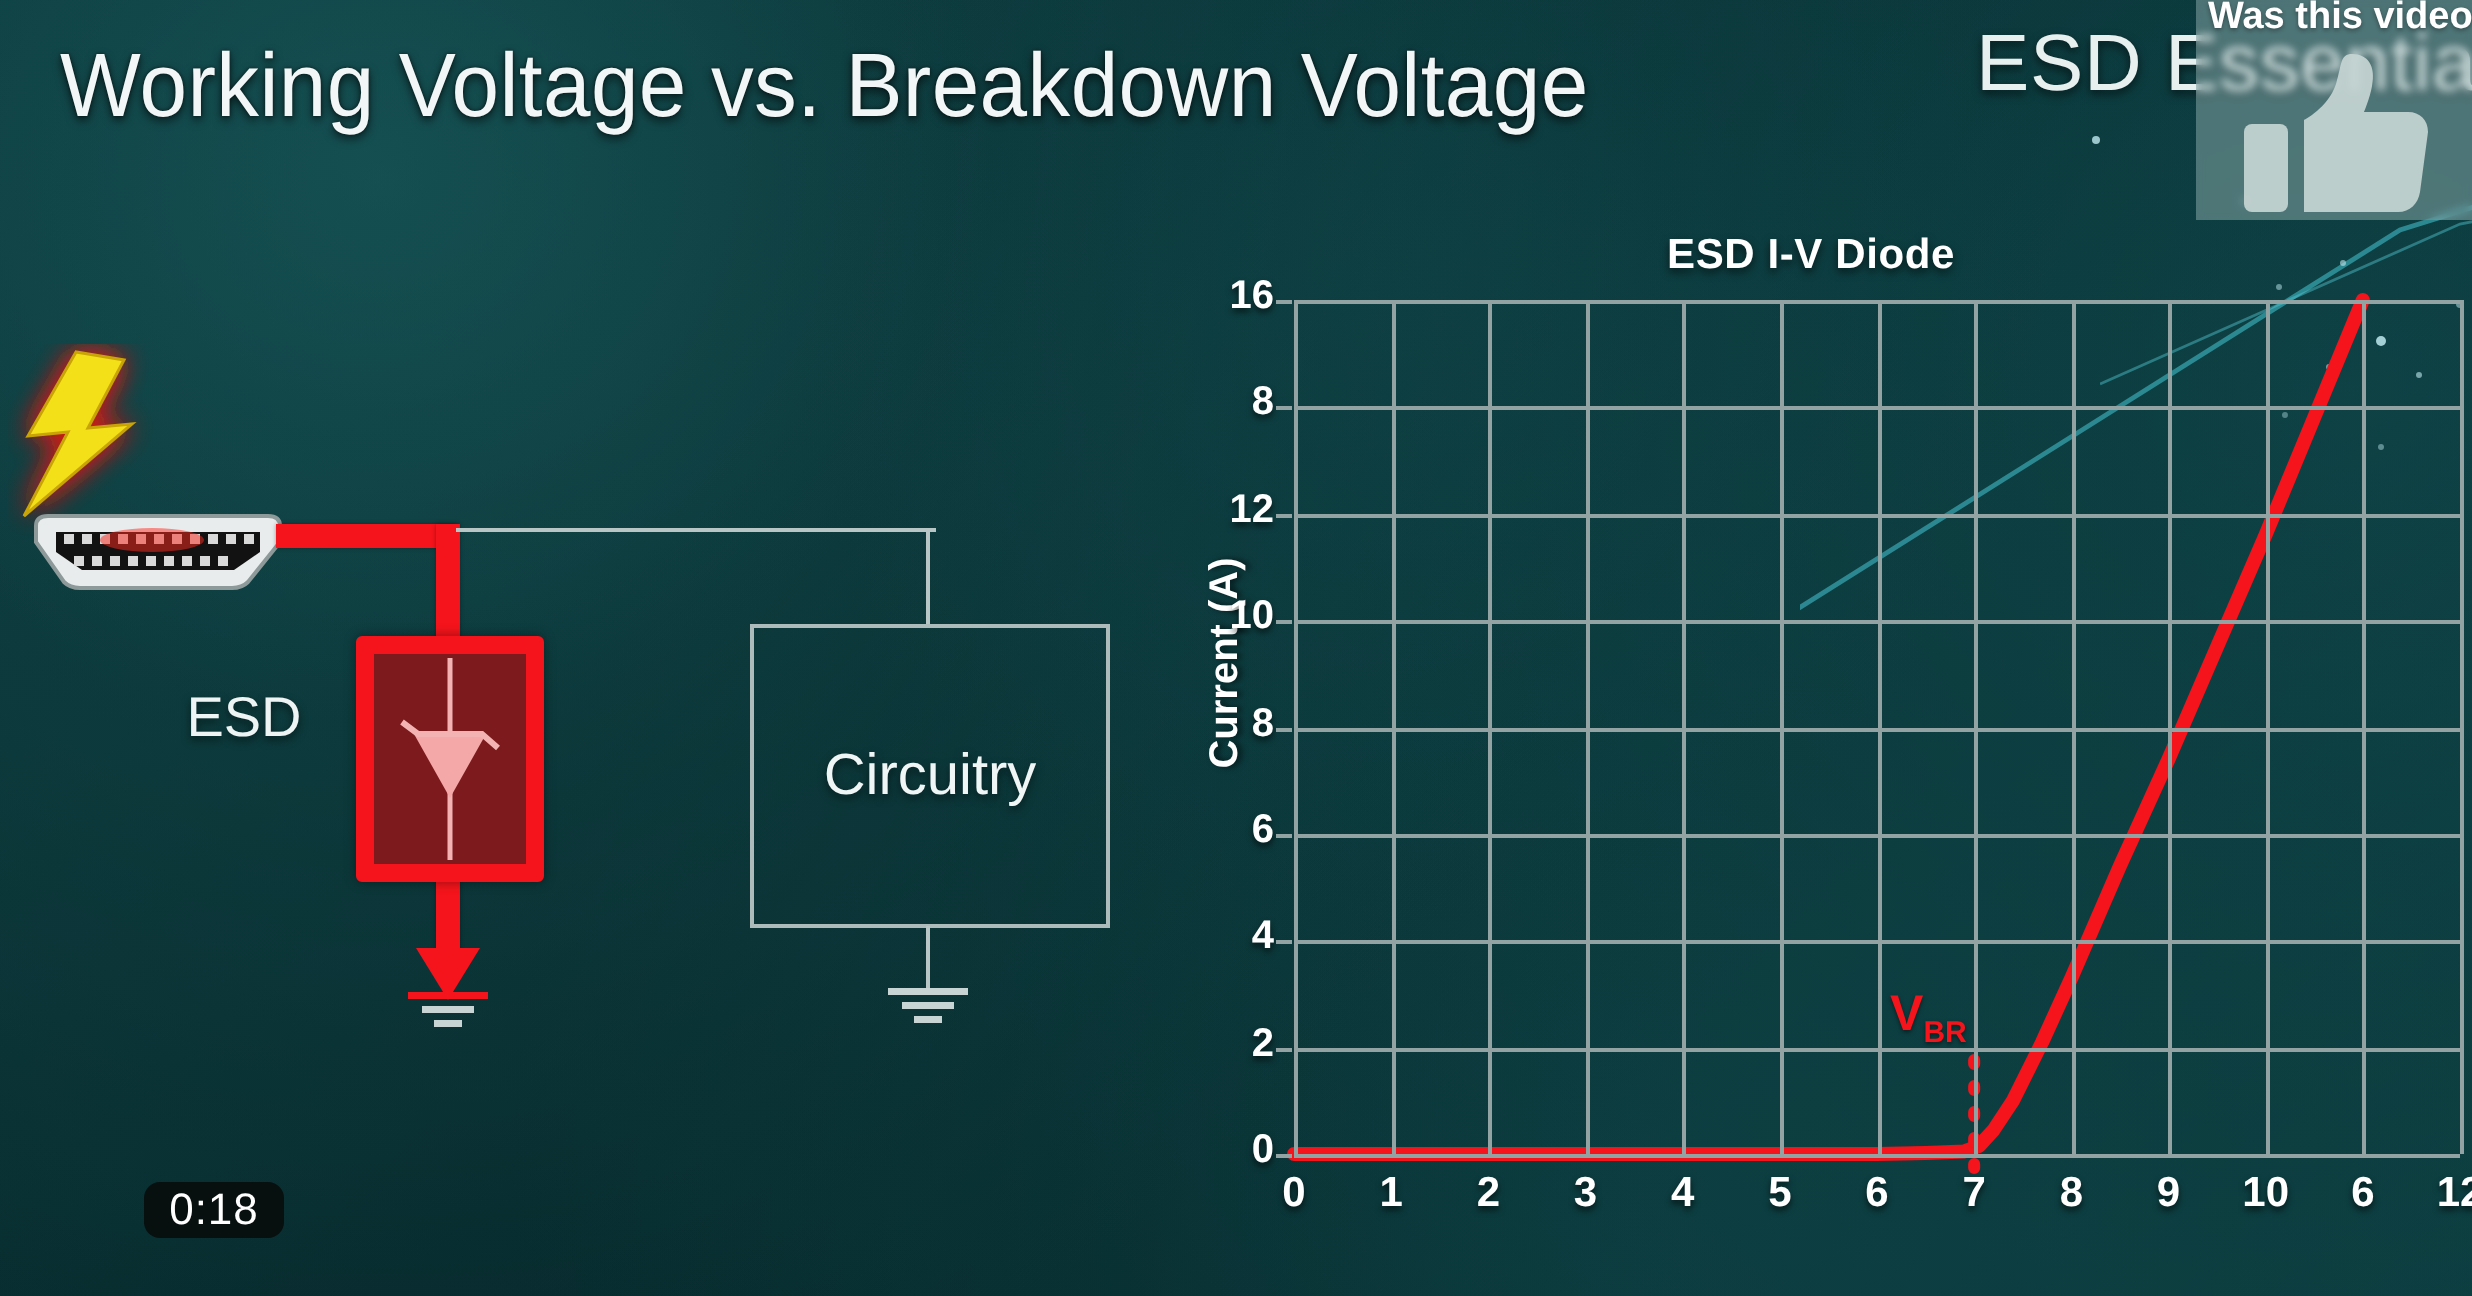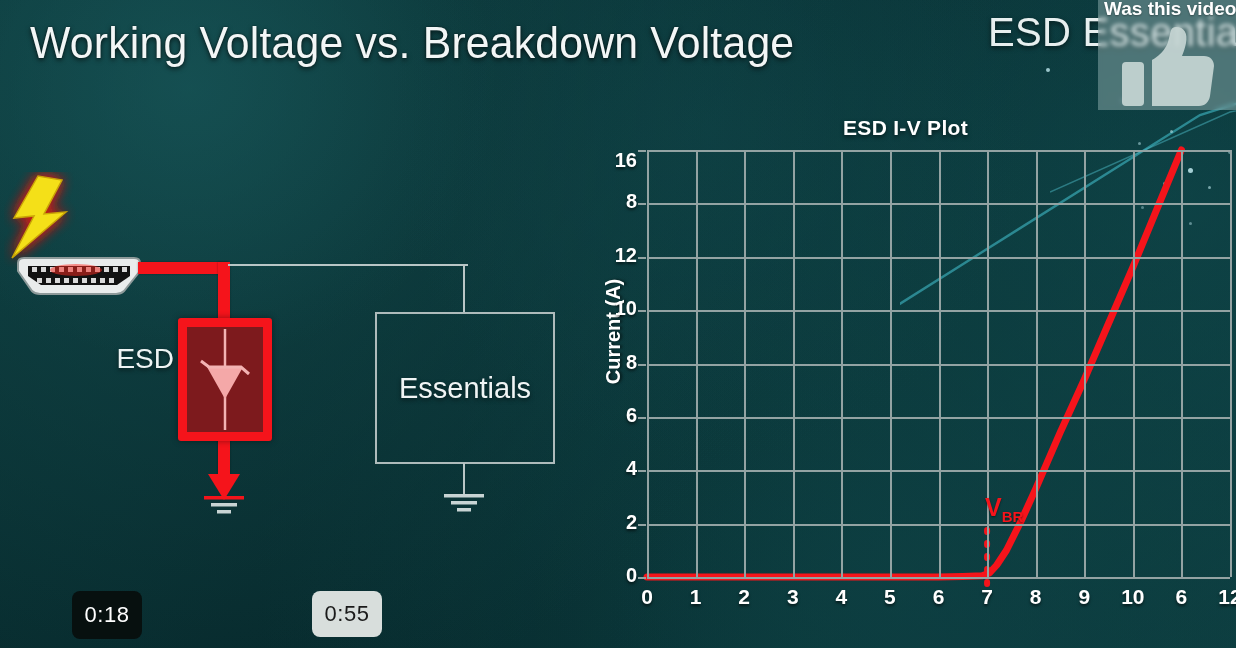--- a/index.html
+++ b/index.html
@@ -56,21 +56,21 @@
     white-space:nowrap;text-shadow:0 1px 2px rgba(0,0,0,.35);
   }
   .thumb-wrap{position:absolute;left:20px;top:26px;width:100px;height:84px;}
 
   
   .circuit{position:absolute;left:0;top:150px;width:600px;height:420px;}
   .wire-red{position:absolute;background:#f5141b;box-shadow:0 0 2px rgba(0,0,0,.35);}
   .wire-gray{position:absolute;background:#b9c6c6;}
   .conn-label{
     position:absolute;color:#eef4f4;font-size:28px;line-height:34px;
-    text-shadow:0 2px 4px rgba(0,0,0,.55);font-weight:400;text-align:right;
+    text-shadow:0 2px 4px rgba(0,0,0,.55);font-weight:400;text-align:center;
   }
   .esd-box{
     position:absolute;left:178px;top:168px;width:94px;height:123px;
     background:#7d1a1d;border:9px solid #f5141b;border-radius:3px;
     box-sizing:border-box;box-shadow:0 0 6px rgba(0,0,0,.4);
   }
   .prot-box{
     position:absolute;left:375px;top:162px;width:180px;height:152px;
     border:2px solid #aebbbb;box-sizing:border-box;
     display:flex;align-items:center;justify-content:center;
@@ -118,21 +118,21 @@
     position:absolute;color:#f5141b;font-weight:bold;font-size:25px;
     text-shadow:0 1px 2px rgba(0,0,0,.5);
   }
   .vbr-label sub{font-size:15px;}
 
   
   .ts{
     position:absolute;border-radius:8px;display:flex;align-items:center;
     justify-content:center;font-size:22px;letter-spacing:.5px;
   }
-  .ts-dark{left:72px;top:591px;width:70px;height:48px;background:#07100f;color:#ffffff;}
+  .ts-dark{left:72px;top:591px;width:70px;height:28px;background:#07100f;color:#ffffff;}
   .ts-light{left:312px;top:591px;width:70px;height:46px;background:#d8dedc;color:#1a1a1a;}
 
   .dot{position:absolute;border-radius:50%;background:#bfe9ef;pointer-events:none;}
 </style>
 </head>
 <body>
 
 <div id="stage">
 
   <div class="swoosh sw1"></div>
@@ -234,32 +234,32 @@
         <line x1="38" y1="2" x2="38" y2="103" stroke="#f3b3b3" stroke-width="2.5"></line>
         <path d="M20 40 L56 40 L38 72 Z" fill="#f4a8a8"></path>
         <path d="M14 34 L22 40 L54 40 L62 47" stroke="#f3b3b3" stroke-width="3" fill="none" stroke-linejoin="miter"></path>
       </svg>
     </div>
     <div class="conn-label" style="left:70px;top:192px;width:104px;">
       <div>ESD</div>
     </div>
 
     <div class="prot-box">
-      <div class="prot-label">Essentials</div>
+      <div class="prot-label">Circuitry</div>
     </div>
     <div class="wire-gray" style="left:463px;top:313px;width:2px;height:32px;"></div>
     <svg style="position:absolute;left:440px;top:343px;" width="48" height="22" viewBox="0 0 48 22">
       <rect x="4" y="1" width="40" height="3.5" fill="#c8d4d4"></rect>
       <rect x="11" y="8" width="26" height="3.5" fill="#c8d4d4"></rect>
       <rect x="17" y="15" width="14" height="3.5" fill="#c8d4d4"></rect>
     </svg>
   </div>
 
   <div class="chart">
-    <div class="chart-title">ESD I-V Plot</div>
+    <div class="chart-title">ESD I-V Diode</div>
 
     <div class="plot" id="plot">
       <svg id="curve-svg" width="583" height="427" viewBox="0 0 583 427" style="position:absolute;left:0;top:0;overflow:visible;">
         <polyline id="iv-curve" fill="none" stroke="#f5141b" stroke-width="7" stroke-linecap="round" stroke-linejoin="round" points="0.0,427.0 48.6,427.0 97.2,427.0 145.8,427.0 194.3,427.0 242.9,427.0 291.5,427.0 315.8,426.5 335.2,425.7 342.5,423.0 349.8,415.0 359.5,400.3 374.1,371.0 388.7,338.9 413.0,282.9 437.3,229.5 461.5,173.5 485.8,117.4 510.1,58.7 534.4,0.0"></polyline>
         <line id="vbr-line" stroke="#f5141b" stroke-width="6" stroke-dasharray="2 11" stroke-linecap="round" x1="340.08333333333337" x2="340.08333333333337" y1="434" y2="370.95625"></line>
       </svg>
     <div class="gridline" style="left: 0px; top: 0px; width: 2px; height: 427px;"></div>
         <div class="gridline" style="left: 48.5833px; top: 0px; width: 2px; height: 427px;"></div>
         <div class="gridline" style="left: 97.1667px; top: 0px; width: 2px; height: 427px;"></div>
         <div class="gridline" style="left: 145.75px; top: 0px; width: 2px; height: 427px;"></div>
@@ -278,21 +278,21 @@
         <div class="gridline" style="left: 0px; top: 266.875px; width: 583px; height: 2px;"></div>
         <div class="gridline" style="left: 0px; top: 213.5px; width: 583px; height: 2px;"></div>
         <div class="gridline" style="left: 0px; top: 160.125px; width: 583px; height: 2px;"></div>
         <div class="gridline" style="left: 0px; top: 106.75px; width: 583px; height: 2px;"></div>
         <div class="gridline" style="left: 0px; top: 53.375px; width: 583px; height: 2px;"></div>
         <div class="gridline" style="left: 0px; top: 0px; width: 583px; height: 2px;"></div>
       </div>
 
     <div class="ylabel">Current (A)</div>
 
-    <div id="vbr-anno" class="vbr-label" style="left: 410px; top: 384.956px;">
+    <div id="vbr-anno" class="vbr-label" style="left: 370px; top: 384.956px;">
       <span>V</span><sub>BR</sub>
     </div>
   <div class="xtick" style="left: 52px; top: 477px;">0</div>
       <div class="xtick" style="left: 100.583px; top: 477px;">1</div>
       <div class="xtick" style="left: 149.167px; top: 477px;">2</div>
       <div class="xtick" style="left: 197.75px; top: 477px;">3</div>
       <div class="xtick" style="left: 246.333px; top: 477px;">4</div>
       <div class="xtick" style="left: 294.917px; top: 477px;">5</div>
       <div class="xtick" style="left: 343.5px; top: 477px;">6</div>
       <div class="xtick" style="left: 392.083px; top: 477px;">7</div>
@@ -310,20 +310,19 @@
       <div class="ytick" style="left: 20px; top: 295.875px;">6</div>
       <div class="ytickmark" style="left: 63px; top: 308.875px;"></div>
       <div class="ytick" style="left: 20px; top: 242.5px;">8</div>
       <div class="ytickmark" style="left: 63px; top: 255.5px;"></div>
       <div class="ytick" style="left: 20px; top: 189.125px;">10</div>
       <div class="ytickmark" style="left: 63px; top: 202.125px;"></div>
       <div class="ytick" style="left: 20px; top: 135.75px;">12</div>
       <div class="ytickmark" style="left: 63px; top: 148.75px;"></div>
       <div class="ytick" style="left: 20px; top: 82.375px;">8</div>
       <div class="ytickmark" style="left: 63px; top: 95.375px;"></div>
-      <div class="ytick" style="left: 20px; top: 29px; margin-top: 12px;">16</div>
+      <div class="ytick" style="left: 20px; top: 29px;">16</div>
       <div class="ytickmark" style="left: 63px; top: 42px;"></div>
     </div>
 
   <div class="ts ts-dark">0:18</div>
-  <div class="ts ts-light">0:55</div>
 
 </div>
 
 </body></html>

